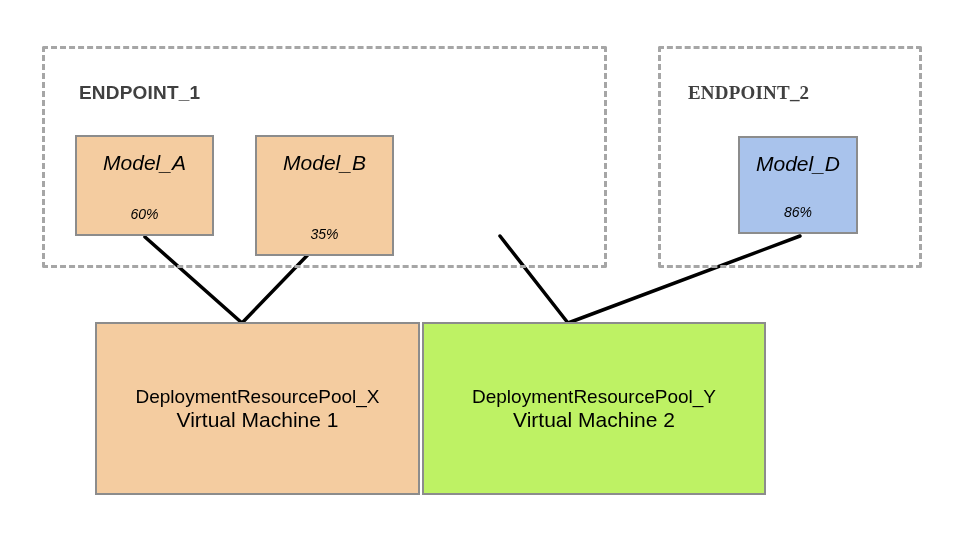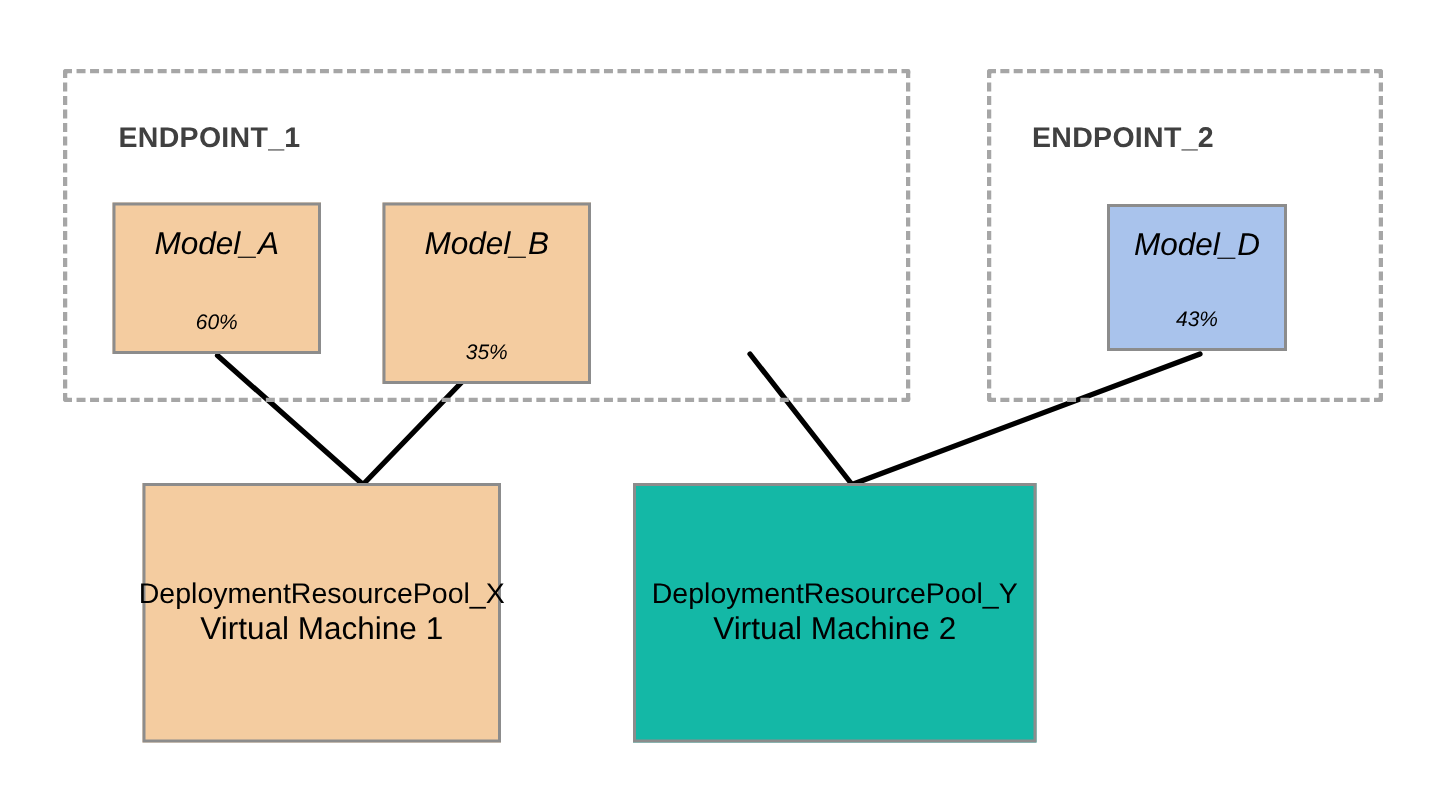--- a/index.html
+++ b/index.html
@@ -92,41 +92,41 @@
     <line x1="145" y1="237" x2="242" y2="323" stroke="#000000" stroke-width="3.5" stroke-linecap="round"></line>
     <line x1="325" y1="237" x2="242" y2="323" stroke="#000000" stroke-width="3.5" stroke-linecap="round"></line>
     <line x1="500" y1="236" x2="568" y2="323" stroke="#000000" stroke-width="3.5" stroke-linecap="round"></line>
     <line x1="800" y1="236" x2="568" y2="323" stroke="#000000" stroke-width="3.5" stroke-linecap="round"></line>
   </svg>
 
   <div class="endpoint-group" style="left:42px; top:46px; width:565px; height:222px;"></div>
   <div class="endpoint-label" style="left:79px; top:82px;">ENDPOINT_1</div>
 
   <div class="endpoint-group" style="left:658px; top:46px; width:264px; height:222px;"></div>
-  <div class="endpoint-label" style="left:688px; top:82px;">ENDPOINT_2</div>
+  <div class="endpoint-label" style="left:688px; top:82px;font-family:Liberation Serif, serif;">ENDPOINT_2</div>
 
   <div class="model-box" style="left:75px; top:135px; width:139px; height:101px; background:#f4cca0;">
     <div class="model-name">Model_A</div>
     <div class="model-pct">60%</div>
   </div>
 
   <div class="model-box" style="left:255px; top:135px; width:139px; height:121px; background:#f4cca0;">
     <div class="model-name">Model_B</div>
     <div class="model-pct">35%</div>
   </div>
 
 
   <div class="model-box" style="left:738px; top:136px; width:120px; height:98px; background:#a9c3ec;">
     <div class="model-name">Model_D</div>
-    <div class="model-pct">43%</div>
+    <div class="model-pct">86%</div>
   </div>
 
-  <div class="pool-box" style="left:95px; top:322px; width:239px; height:173px; background:#f4cca0;text-align:center;">
+  <div class="pool-box" style="left:95px; top:322px; width:325px; height:173px; background:#f4cca0;text-align:center;">
     <div class="pool-name">DeploymentResourcePool_X</div>
     <div class="pool-sub">Virtual Machine 1</div>
   </div>
 
-  <div class="pool-box" style="left:422px; top:322px; width:269px; height:173px; background:#14b8a6;">
+  <div class="pool-box" style="left:422px; top:322px; width:344px; height:173px; background:#bef264;">
     <div class="pool-name">DeploymentResourcePool_Y</div>
     <div class="pool-sub">Virtual Machine 2</div>
   </div>
 
 </div>
 
 </body></html>

